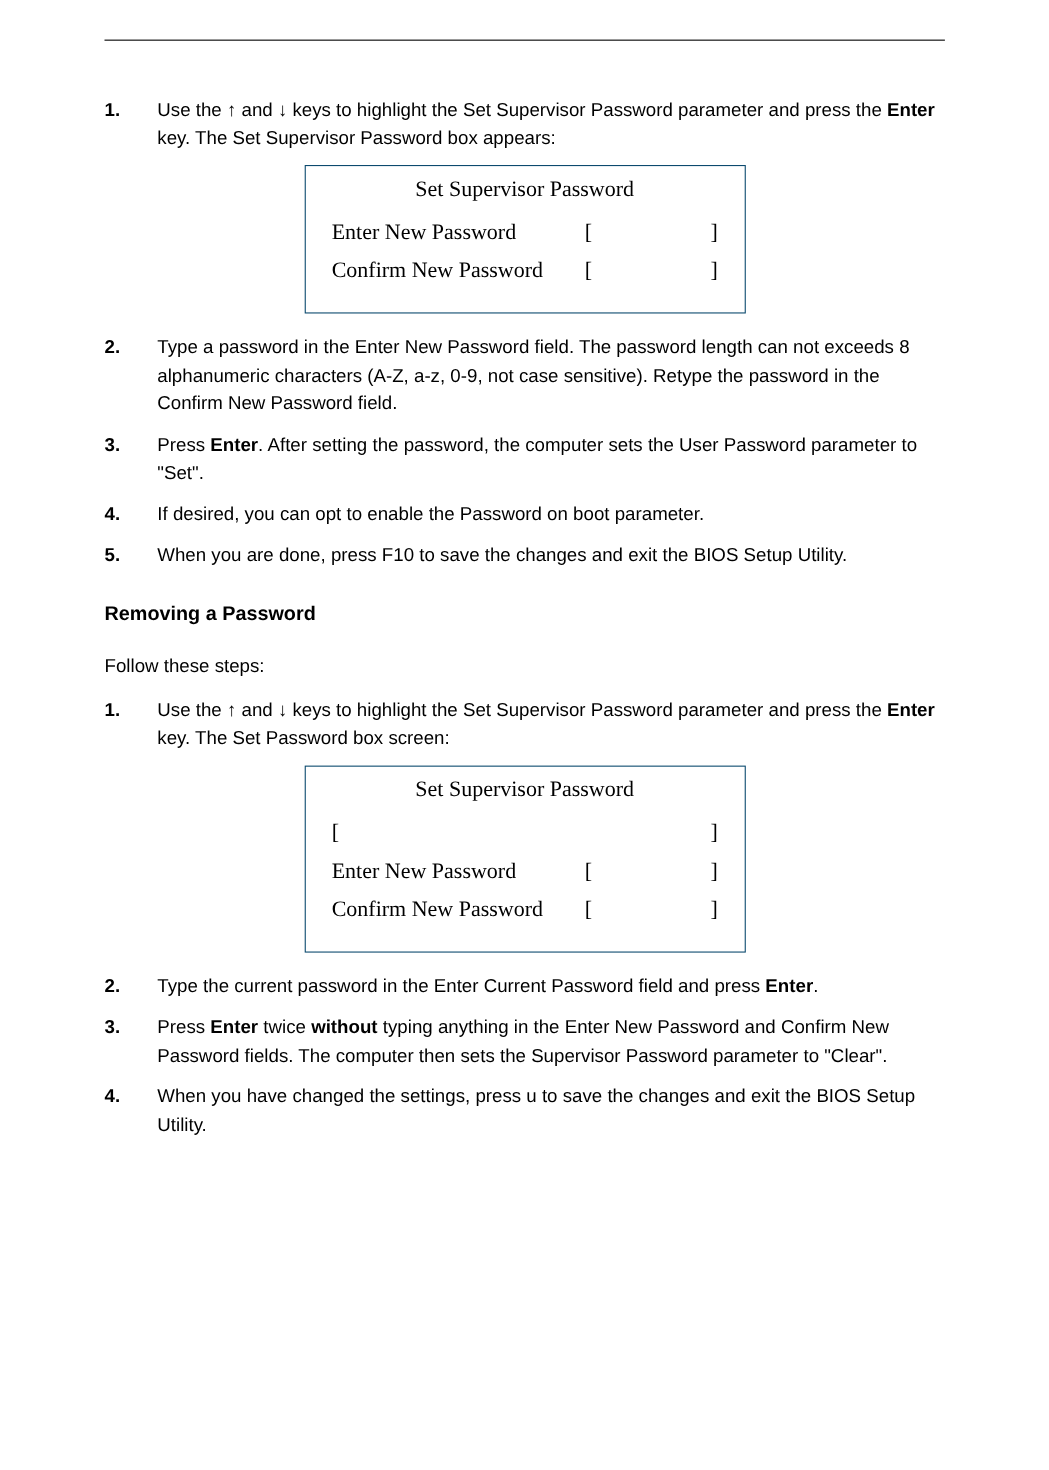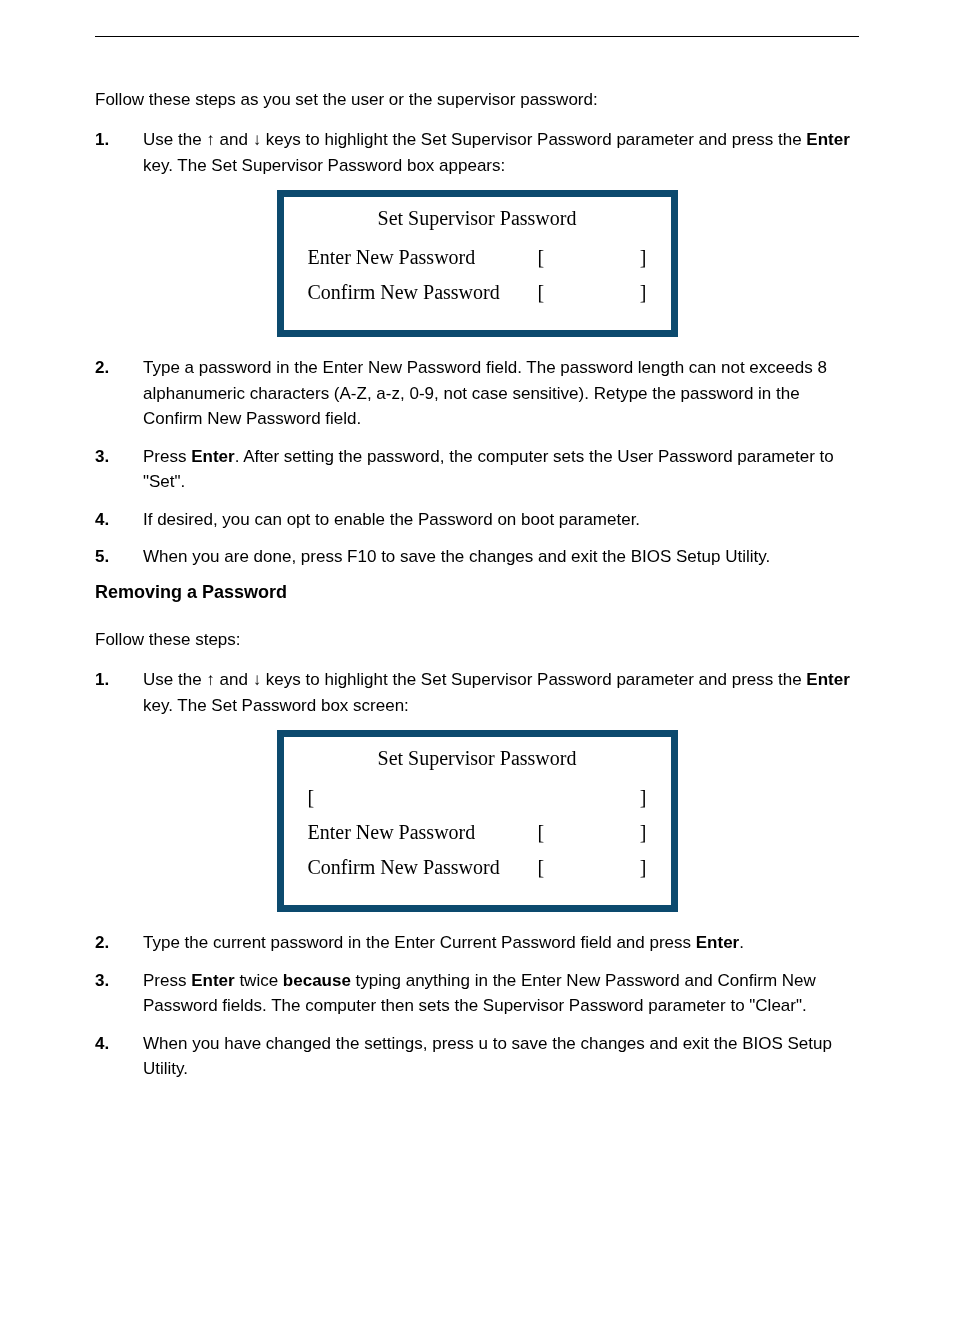--- a/index.html
+++ b/index.html
@@ -36,21 +36,21 @@
     font-weight: bold;
   }
   .step-text {
     flex: 1;
   }
   .arrow {
     font-family: "Arial", sans-serif;
     font-size: 17px;
   }
   .dialog {
-    border: 7px solid #0c4a6e;
+    border: 1px solid #0c4a6e;
     width: 401px;
     margin: 6px auto 18px auto;
     padding: 10px 24px 14px 24px;
     font-family: "Times New Roman", serif;
     font-size: 20px;
   }
   .dialog-title {
     text-align: center;
     margin-bottom: 16px;
   }
@@ -75,21 +75,20 @@
   .key {
     font-weight: bold;
   }
 </style>
 </head>
 <body>
 
 <div class="page">
   <hr class="hr-top">
 
-  <div class="body-text">Follow these steps as you set the user or the supervisor password:</div>
 
   <div class="step">
     <div class="step-num">1.</div>
     <div class="step-text">
       <span>Use the </span><span class="arrow">↑</span><span> and </span><span class="arrow">↓</span><span> keys to highlight the Set Supervisor Password parameter and press the </span><span class="key">Enter</span><span> key. The Set Supervisor Password box appears:</span>
     </div>
   </div>
 
   <div class="dialog">
     <div class="dialog-title">Set Supervisor Password</div>
@@ -123,21 +122,21 @@
   <div class="step">
     <div class="step-num">4.</div>
     <div class="step-text">If desired, you can opt to enable the Password on boot parameter.</div>
   </div>
 
   <div class="step">
     <div class="step-num">5.</div>
     <div class="step-text">When you are done, press F10 to save the changes and exit the BIOS Setup Utility.</div>
   </div>
 
-  <div class="section-title" style="margin-top:12px">Removing a Password</div>
+  <div class="section-title" style="margin-top:30px">Removing a Password</div>
   <div class="body-text">Follow these steps:</div>
 
   <div class="step">
     <div class="step-num">1.</div>
     <div class="step-text">
       <span>Use the </span><span class="arrow">↑</span><span> and </span><span class="arrow">↓</span><span> keys to highlight the Set Supervisor Password parameter and press the </span><span class="key">Enter</span><span> key. The Set Password box screen:</span>
     </div>
   </div>
 
   <div class="dialog">
@@ -164,21 +163,21 @@
   <div class="step">
     <div class="step-num">2.</div>
     <div class="step-text">
       <span>Type the current password in the Enter Current Password field and press </span><span class="key">Enter</span><span>.</span>
     </div>
   </div>
 
   <div class="step">
     <div class="step-num">3.</div>
     <div class="step-text">
-      <span>Press </span><span class="key">Enter</span><span> twice </span><span class="key">because</span><span> typing anything in the Enter New Password and Confirm New Password fields. The computer then sets the Supervisor Password parameter to "Clear".</span>
+      <span>Press </span><span class="key">Enter</span><span> twice </span><span class="key">without</span><span> typing anything in the Enter New Password and Confirm New Password fields. The computer then sets the Supervisor Password parameter to "Clear".</span>
     </div>
   </div>
 
   <div class="step">
     <div class="step-num">4.</div>
     <div class="step-text">When you have changed the settings, press u to save the changes and exit the BIOS Setup Utility.</div>
   </div>
 
 </div>
 

